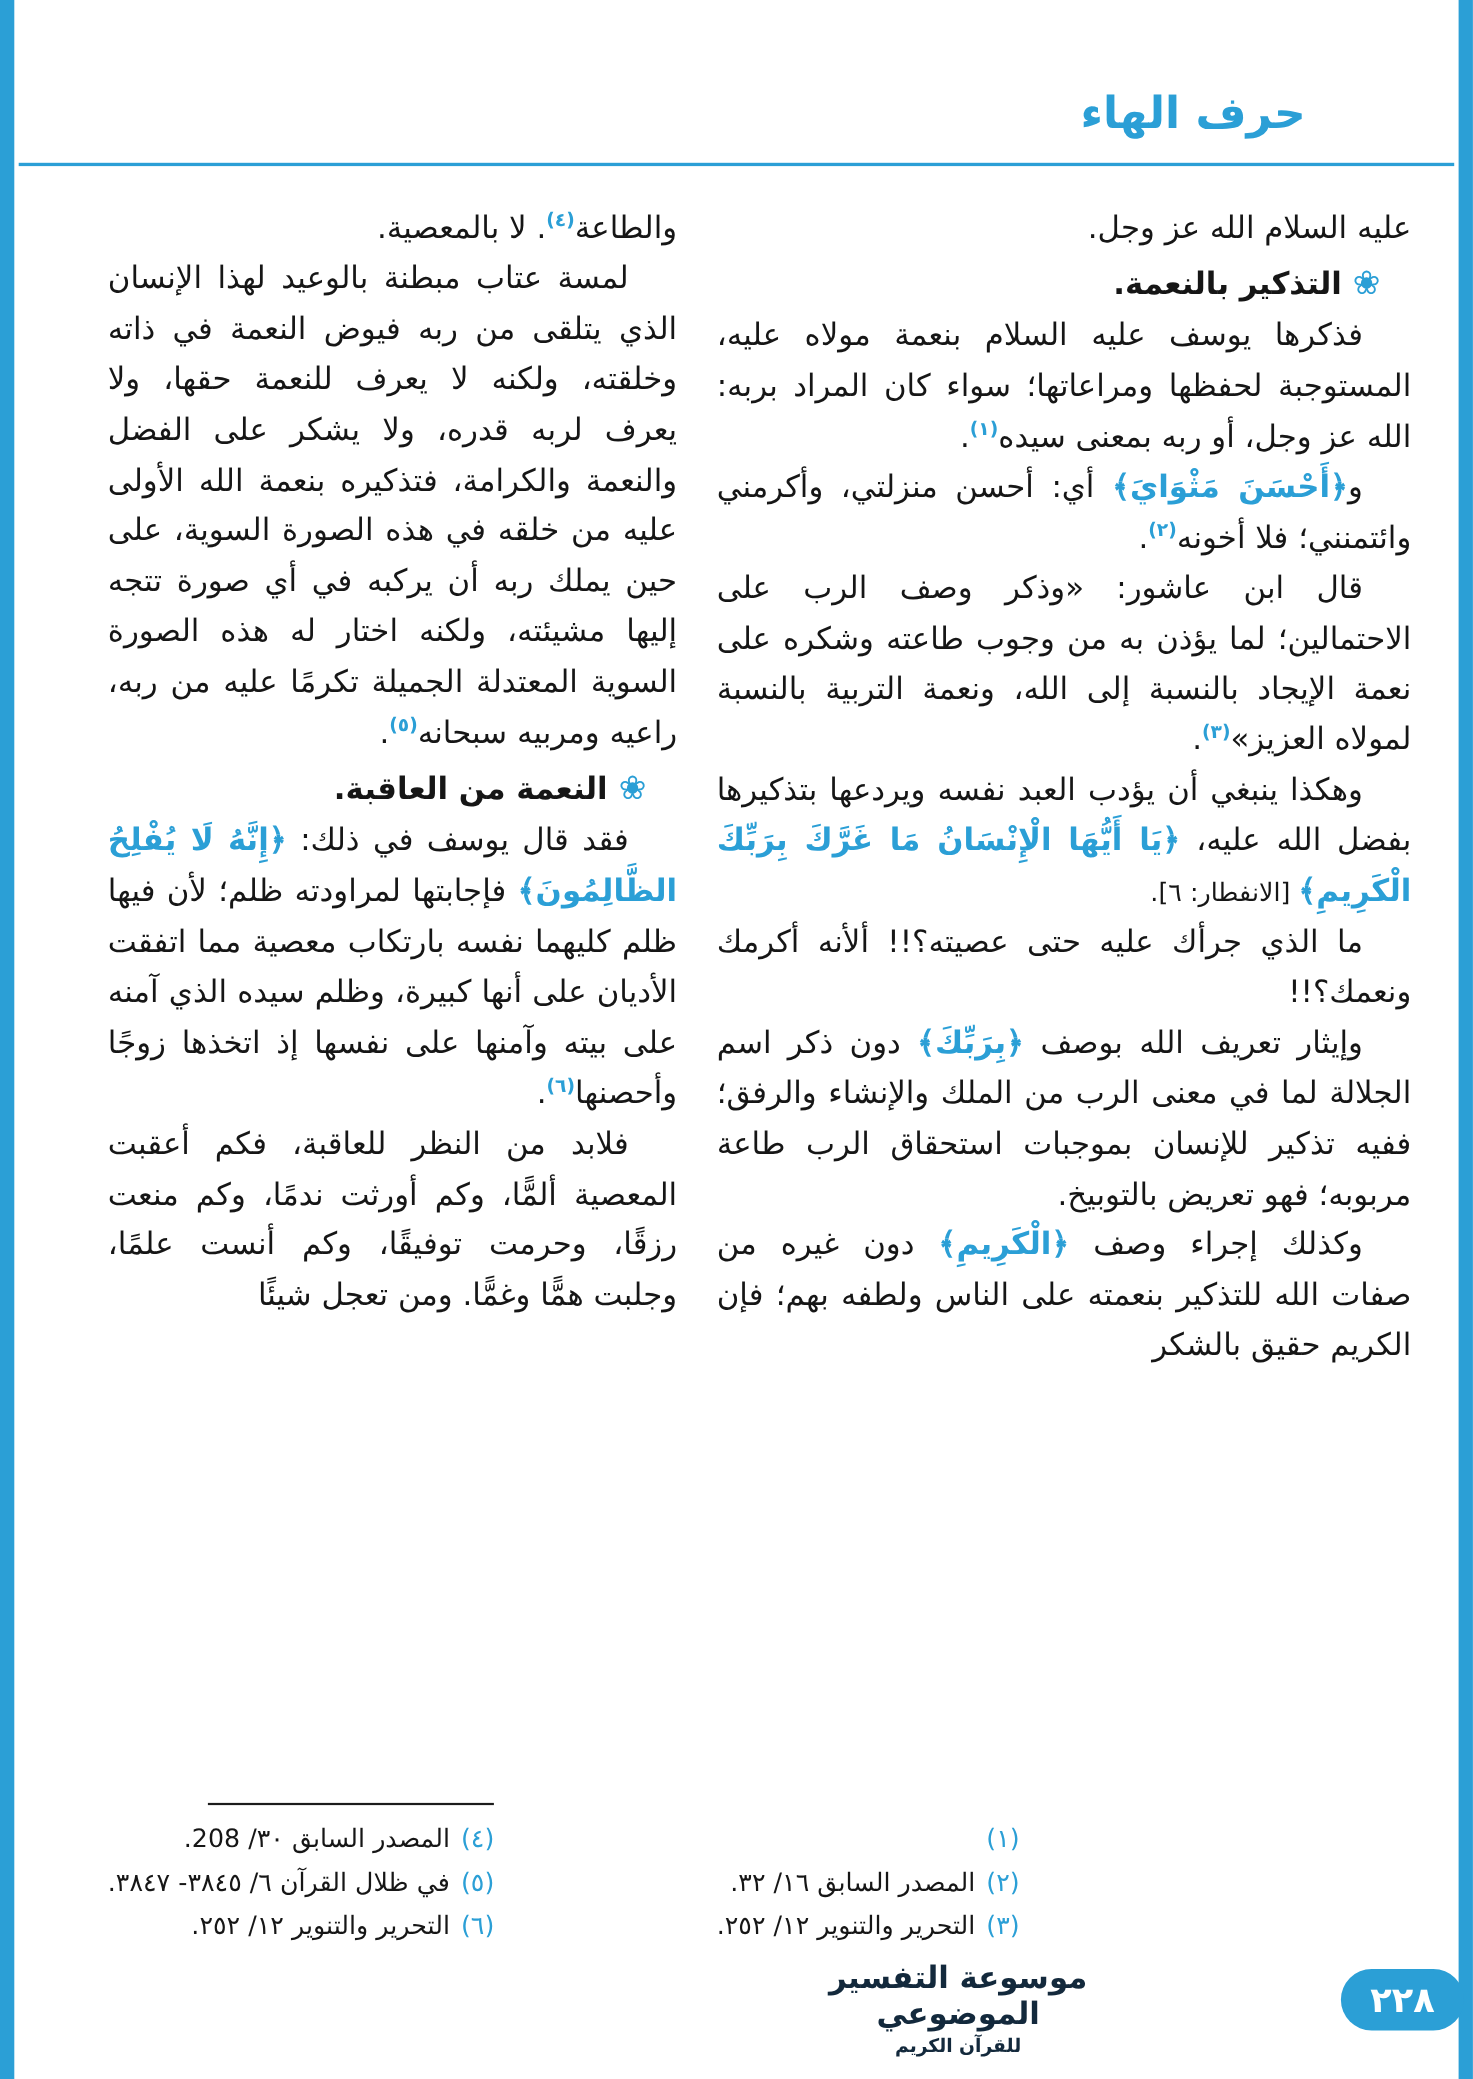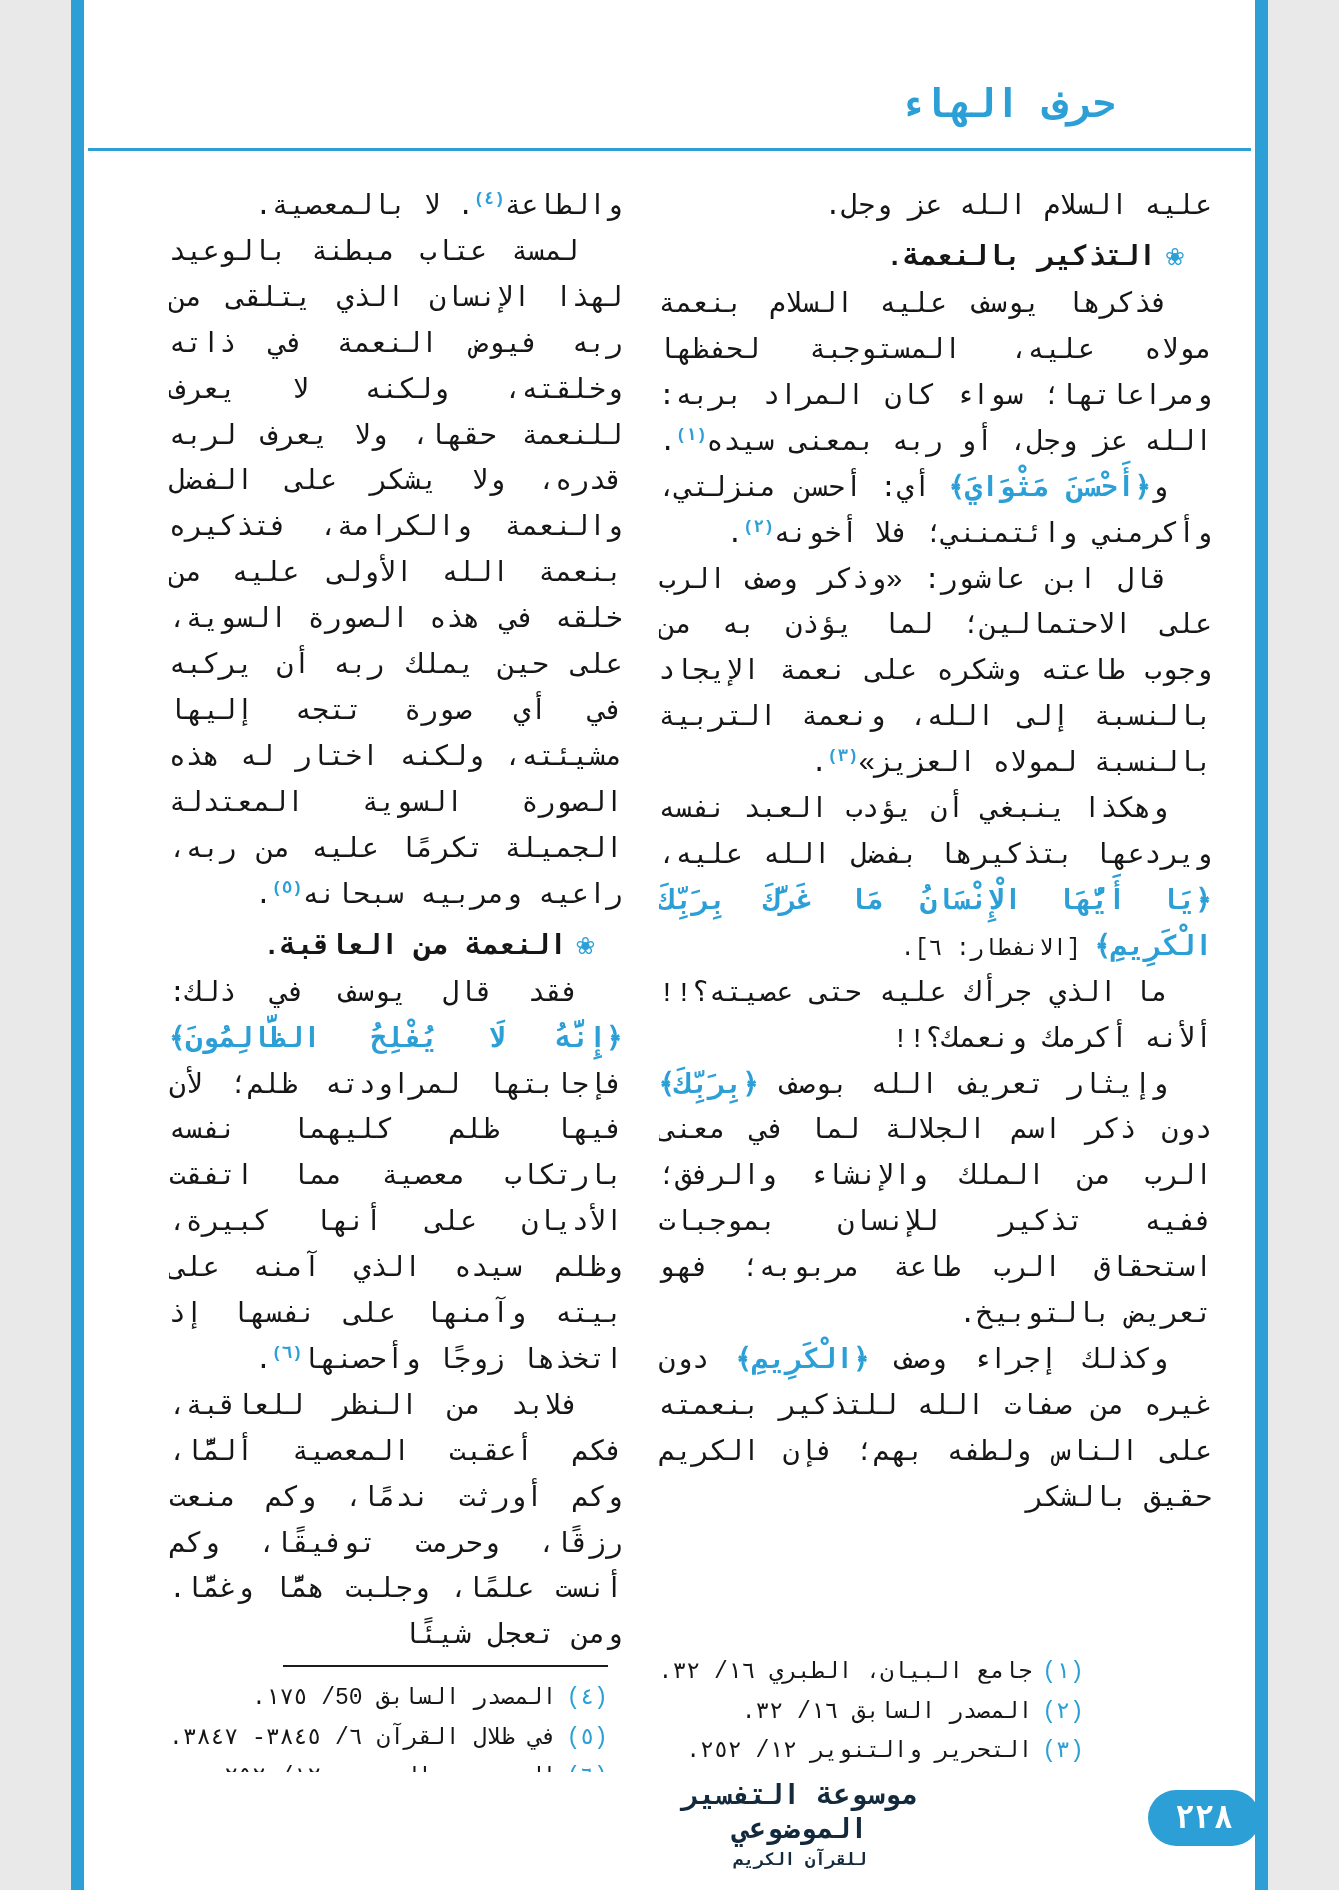--- a/index.html
+++ b/index.html
@@ -1,27 +1,26 @@
 <!DOCTYPE html>
 <html lang="ar" style="--accent: #2b9fd6; --ink: #161616;"><head>
 <meta charset="utf-8">
 <style>
   * { box-sizing: border-box; margin: 0; padding: 0; }
   html, body { background: #e9e9e9; }
   body { display: flex; justify-content: center; font-family: "DejaVu Sans", "Liberation Sans", sans-serif; }
 
   .page {
     position: relative;
-    width: 1197px;
+    width: 1339px;
     height: 1890px;
     background: #ffffff;
     direction: rtl;
     overflow: hidden;
     color: var(--ink, #161616);
-    font-family: Liberation Mono, monospace;
   }
 
   .edge-bar {
     position: absolute; top: 0; bottom: 0; width: 13px;
     background: var(--accent, #2b9fd6);
   }
   .edge-right { right: 0; }
   .edge-left  { left: 0; }
 
   .chapter-title {
@@ -135,21 +134,20 @@
 
         <p class="para"><span>وإيثار تعريف الله بوصف </span><span class="quran">﴿بِرَبِّكَ﴾</span><span> دون ذكر اسم الجلالة لما في معنى الرب من الملك والإنشاء والرفق؛ ففيه تذكير للإنسان بموجبات استحقاق الرب طاعة مربوبه؛ فهو تعريض بالتوبيخ.</span></p>
 
         <p class="para"><span>وكذلك إجراء وصف </span><span class="quran">﴿الْكَرِيمِ﴾</span><span> دون غيره من صفات الله للتذكير بنعمته على الناس ولطفه بهم؛ فإن الكريم حقيق بالشكر</span></p>
 
       </div>
 
       <div class="footnotes">
         <div class="fn-row">
             <span class="fn-num">(١)</span>
-            <span class="fn-text">جامع البيان، الطبري ١٦/ ٣٢.</span>
           </div>
         <div class="fn-row">
             <span class="fn-num">(٢)</span>
             <span class="fn-text">المصدر السابق ١٦/ ٣٢.</span>
           </div>
         <div class="fn-row">
             <span class="fn-num">(٣)</span>
             <span class="fn-text">التحرير والتنوير ١٢/ ٢٥٢.</span>
           </div>
       </div>
@@ -168,21 +166,21 @@
         <p class="para"><span>فقد قال يوسف في ذلك: </span><span class="quran">﴿إِنَّهُ لَا يُفْلِحُ الظَّالِمُونَ﴾</span><span> فإجابتها لمراودته ظلم؛ لأن فيها ظلم كليهما نفسه بارتكاب معصية مما اتفقت الأديان على أنها كبيرة، وظلم سيده الذي آمنه على بيته وآمنها على نفسها إذ اتخذها زوجًا وأحصنها</span><span class="fnref">(٦)</span><span>.</span></p>
 
         <p class="para"><span>فلابد من النظر للعاقبة، فكم أعقبت المعصية ألمًّا، وكم أورثت ندمًا، وكم منعت رزقًا، وحرمت توفيقًا، وكم أنست علمًا، وجلبت همًّا وغمًّا. ومن تعجل شيئًا</span></p>
 
       </div>
 
       <div class="footnotes">
         <div class="fn-rule"></div>
         <div class="fn-row">
             <span class="fn-num">(٤)</span>
-            <span class="fn-text">المصدر السابق 50/ ١٧٥.</span>
+            <span class="fn-text">المصدر السابق ٣٠/ 208.</span>
           </div>
         <div class="fn-row">
             <span class="fn-num">(٥)</span>
             <span class="fn-text">في ظلال القرآن ٦/ ٣٨٤٥- ٣٨٤٧.</span>
           </div>
         <div class="fn-row">
             <span class="fn-num">(٦)</span>
             <span class="fn-text">التحرير والتنوير ١٢/ ٢٥٢.</span>
           </div>
       </div>

